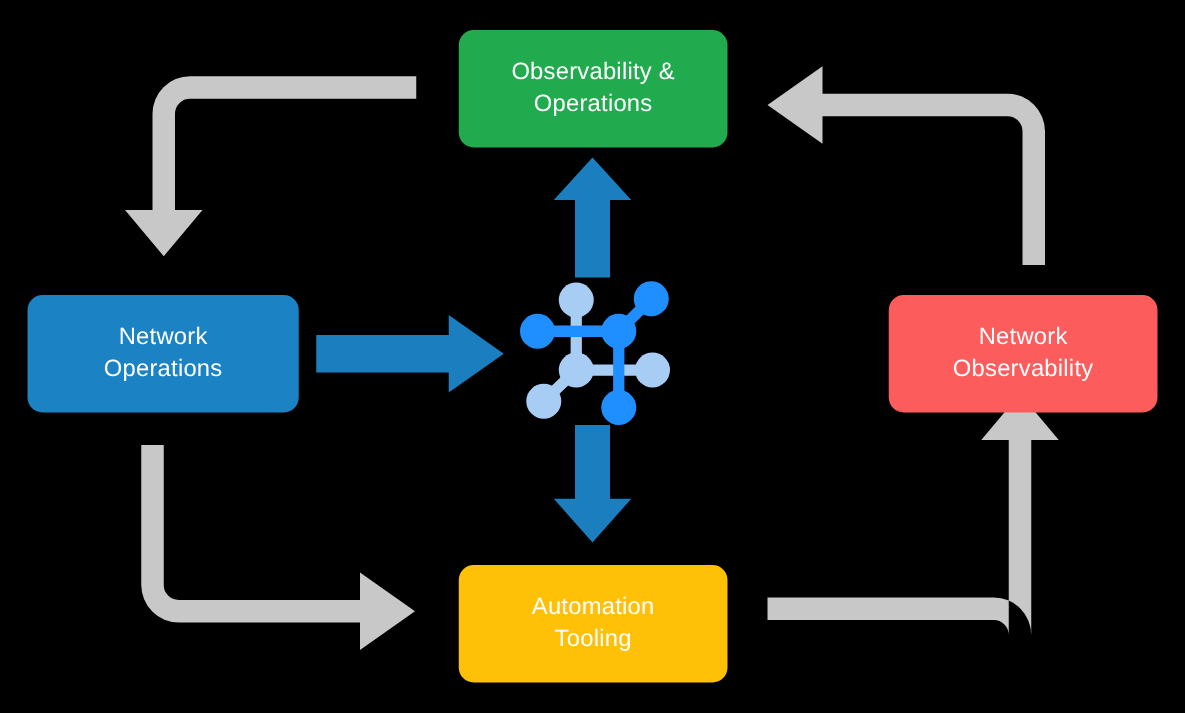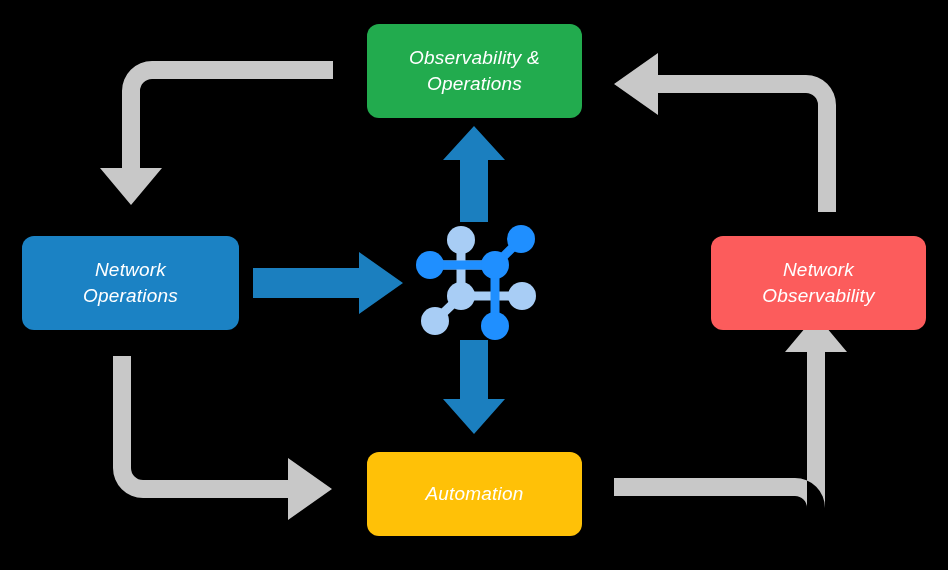--- a/index.html
+++ b/index.html
@@ -23,28 +23,27 @@
     justify-content: center;
     text-align: center;
     color: #ffffff;
     font-size: 19px;
     line-height: 1.38;
     font-weight: 400;
     letter-spacing: 0.2px;
     box-sizing: border-box;
     padding: 4px 10px;
     user-select: none;
-    font-style: italic;
   }
   .node-box .label { display: block; }
 
   #box-observability { left: 367px; top: 24px;  width: 215px; height: 94px; background: #22ab4e; }
   #box-operations    { left: 22px;  top: 236px; width: 217px; height: 94px; background: #1b82c4; }
   #box-infrastructure{ left: 711px; top: 236px; width: 215px; height: 94px; background: #fc5c5c; }
-  #box-automation    { left: 367px; top: 452px; width: 215px; height: 84px; background: #ffc107; }
+  #box-automation    { left: 367px; top: 452px; width: 215px; height: 94px; background: #ffc107; }
 
   .svg-layer {
     position: absolute;
     left: 0; top: 0;
     width: 948px;
     height: 570px;
     pointer-events: none;
   }
   .arrow-blue { fill: #1b7fbf; }
   .arrow-gray { fill: #c8c8c8; }
@@ -82,20 +81,21 @@
   <div class="node-box" id="box-infrastructure">
     <span>
       <span class="label">Network</span>
       <span class="label">Observability</span>
     </span>
   </div>
 
   <div class="node-box" id="box-automation">
     <span>
       <span class="label">Automation</span>
+      <span class="label">Tooling</span>
     </span>
   </div>
 
   <svg class="svg-layer" viewBox="0 0 948 570" xmlns="http://www.w3.org/2000/svg">
 
     <path class="arrow-blue" d="M 253,268 L 359,268 L 359,252 L 403,283 L 359,314 L 359,298 L 253,298 Z"></path>
 
     <path class="arrow-blue" d="M 460,222 L 460,160 L 443,160 L 474,126 L 505,160 L 488,160 L 488,222 Z"></path>
 
     <path class="arrow-blue" d="M 460,340 L 460,399 L 443,399 L 474,434 L 505,399 L 488,399 L 488,340 Z"></path>

